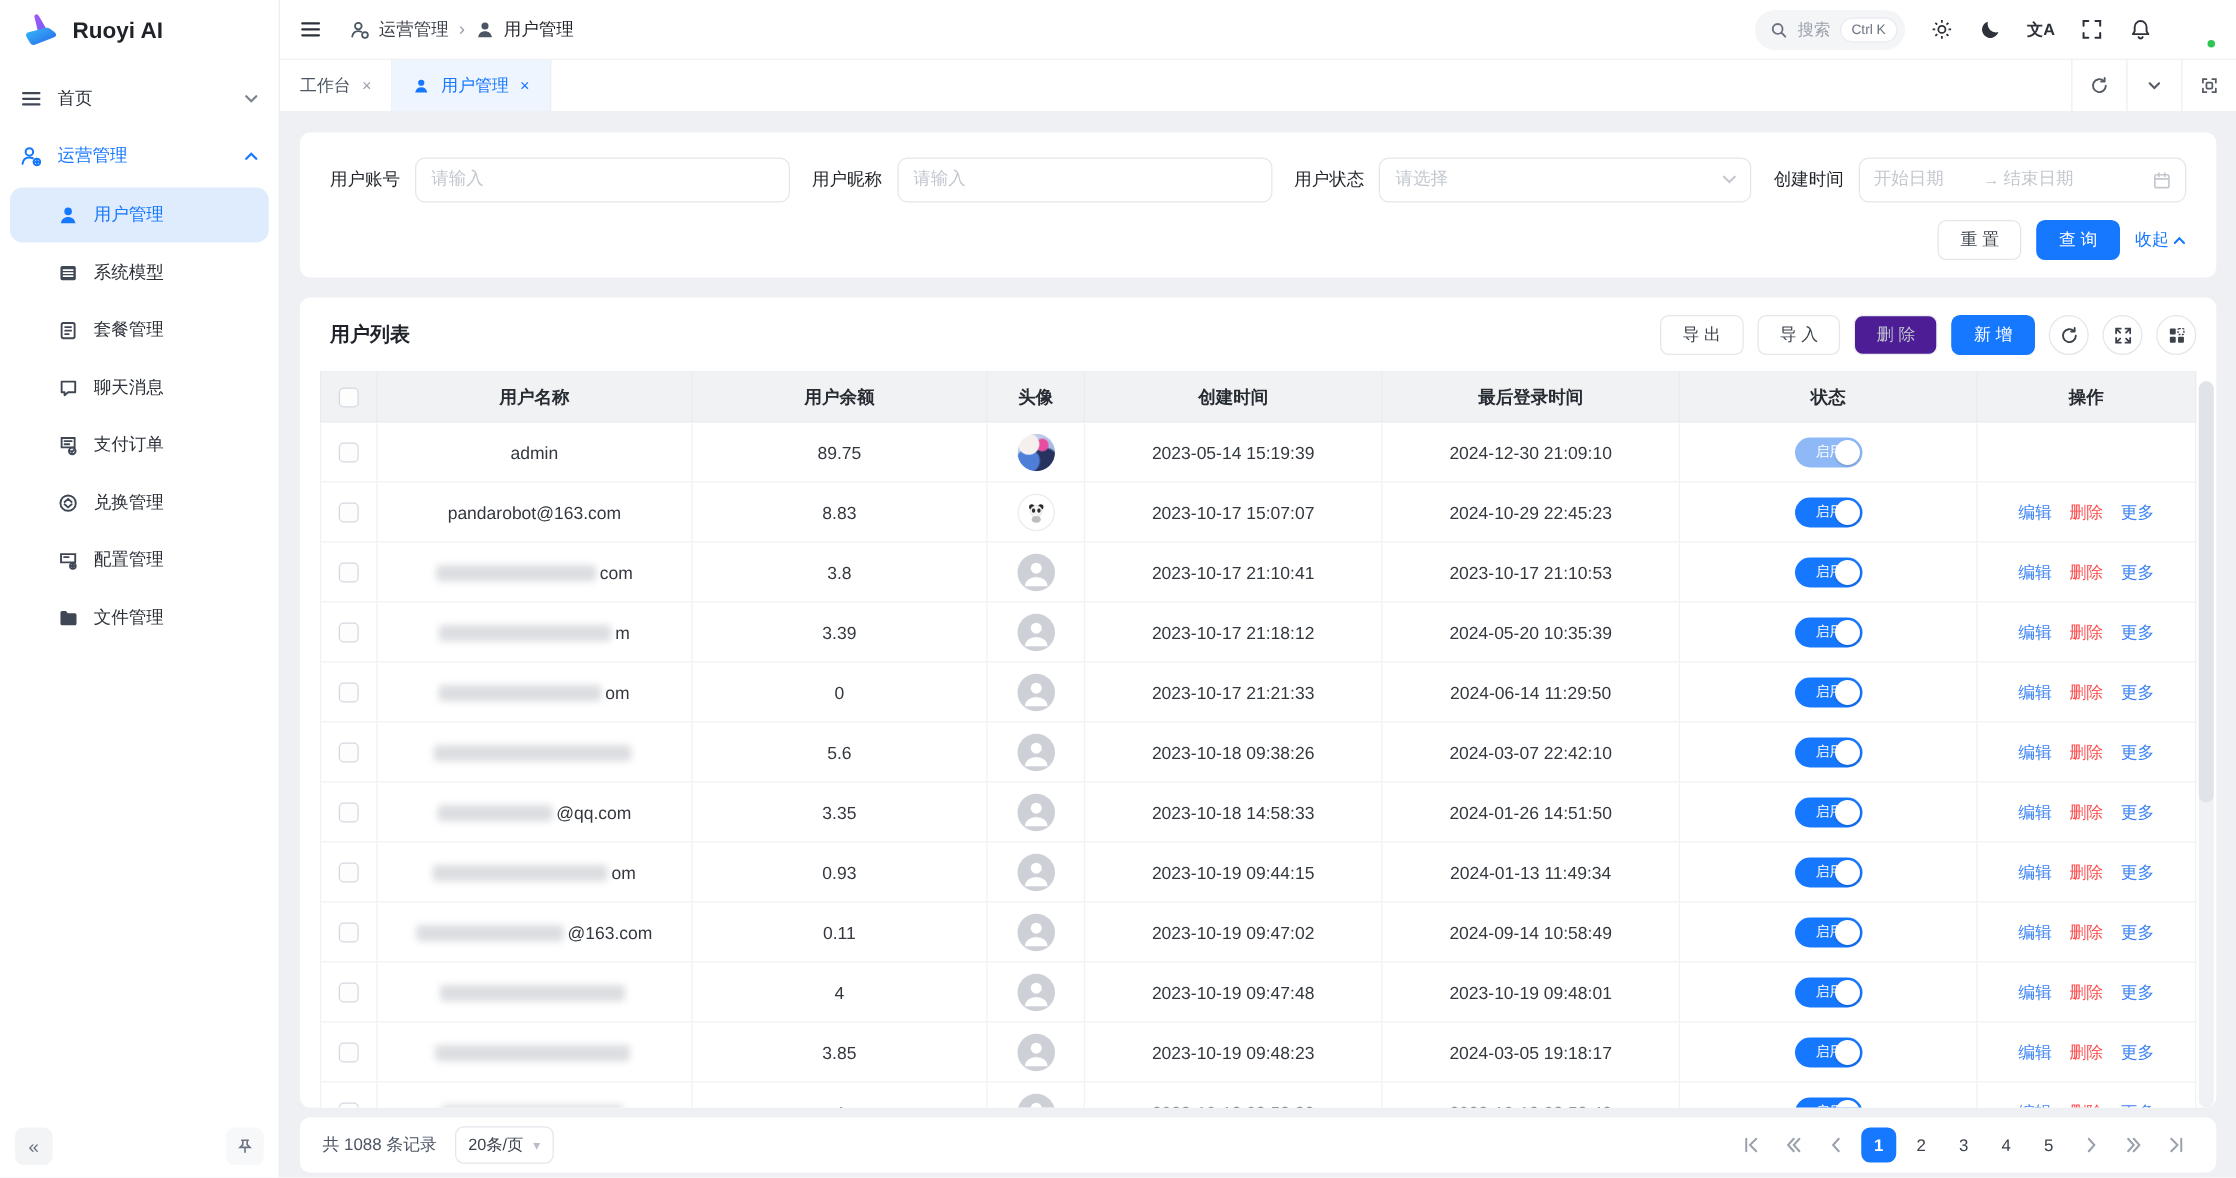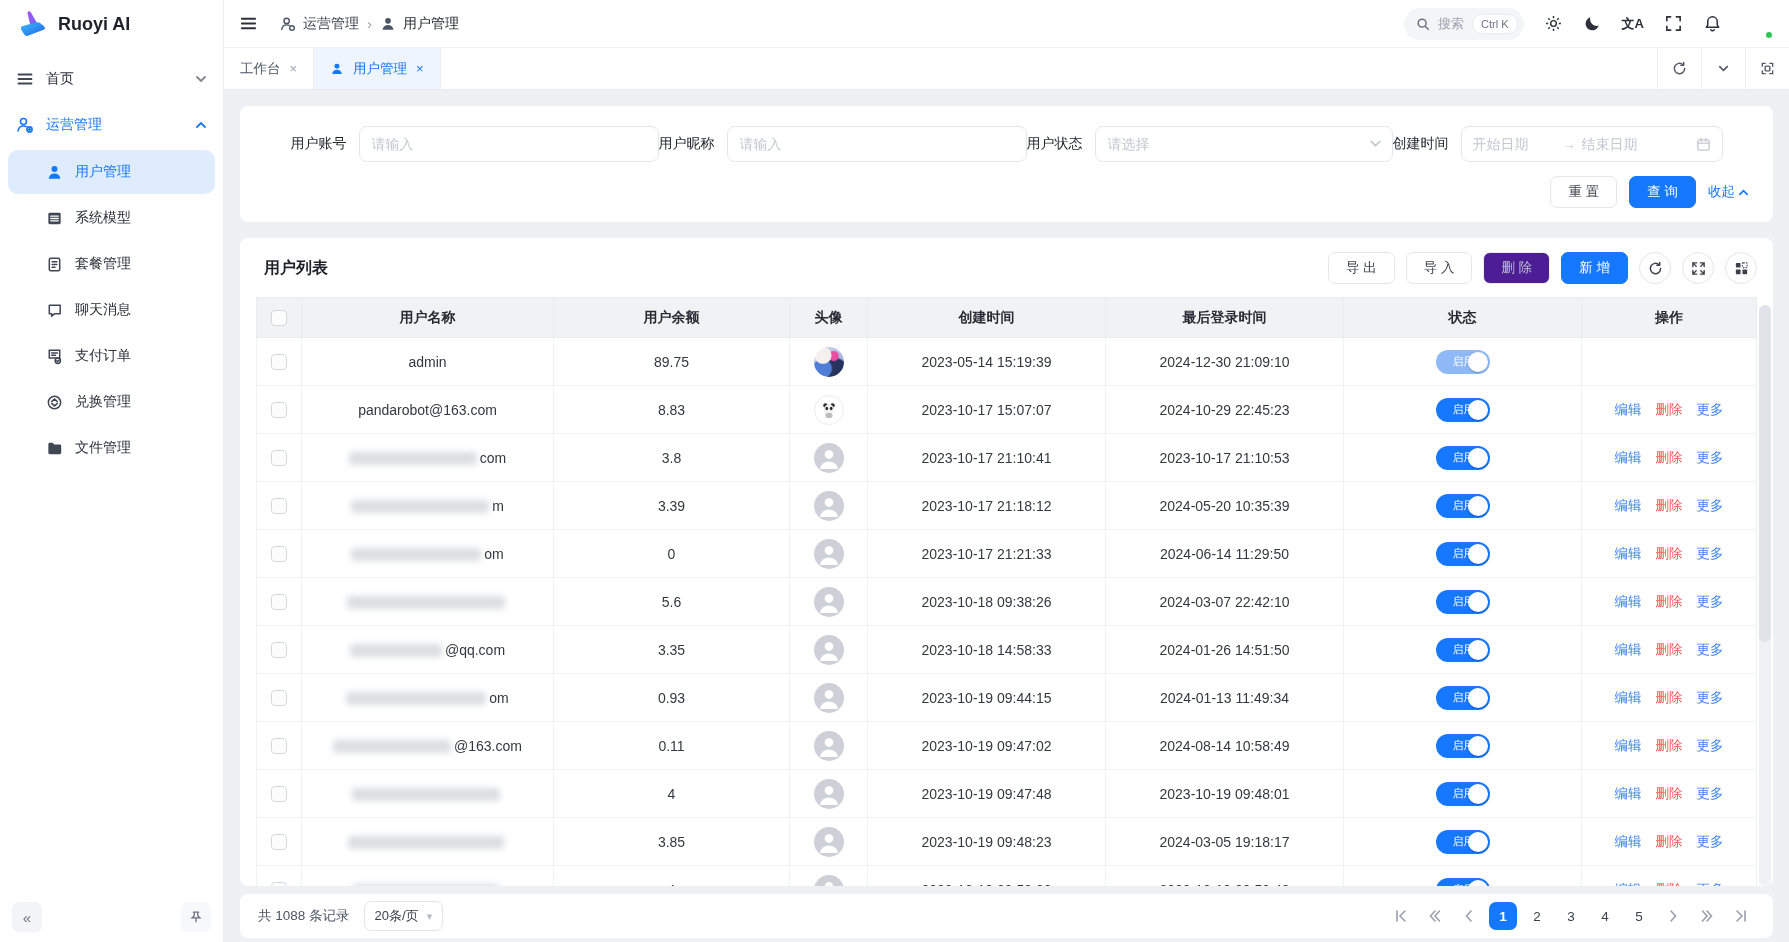--- a/index.html
+++ b/index.html
@@ -62,21 +62,21 @@
   .tab .ticon { width:14px; height:14px; color:#1677ff; }
   .tabbar-right { margin-left:auto; display:flex; }
   .tabtool { width:44px; display:flex; align-items:center; justify-content:center; border-left:1px solid #eceef1; color:#555b64; cursor:pointer; }
   .tabtool svg { width:15px; height:15px; }
 
   
   .content { flex:1; padding:16px; overflow:hidden; }
   .card { background:#fff; border-radius:8px; }
 
   .filter-card { padding:20px 24px 14px; }
-  .filter-row { display:flex; justify-content:center; align-items:center; }
+  .filter-row { display:flex; justify-content:space-between; align-items:center;font-family:Liberation Mono, monospace; }
   .fgroup { display:flex; align-items:center; gap:12px; }
   .flabel { color:#1f2329; white-space:nowrap; }
   .finput { height:36px; border:1px solid #e3e6eb; border-radius:8px; padding:0 12px; font-size:14px; color:#33383f; outline:none; font-family:inherit; }
   .finput::placeholder { color:#c3c8cf; }
   .w-input { width:300px; }
   .fselect { position:relative; width:298px; }
   .fselect .finput { width:100%; padding-right:30px; }
   .fselect .sel-caret { position:absolute; right:11px; top:11px; width:13px; height:13px; color:#c3c8cf; }
   .frange { display:flex; align-items:center; gap:6px; height:36px; border:1px solid #e3e6eb; border-radius:8px; padding:0 11px; width:262px; }
   .frange input { border:none; outline:none; width:84px; font-size:14px; font-family:inherit; color:#33383f; }
@@ -219,20 +219,29 @@
           <span>支付订单</span>
         </div>
         <div class="nav-item">
           <svg class="nicon" viewBox="0 0 18 18" fill="none" stroke="currentColor" stroke-width="1.6" stroke-linecap="round">
               <circle cx="9" cy="9" r="6.5"></circle>
               <path d="M6 8l3-2.6L12 8M6 10l3 2.6L12 10"></path>
             </svg>
           <span>兑换管理</span>
         </div>
         <div class="nav-item">
+          <svg class="nicon" viewBox="0 0 18 18" fill="none" stroke="currentColor" stroke-width="1.6" stroke-linecap="round">
+              <path d="M3 3.5h12v7H3z"></path>
+              <path d="M5.5 6h4"></path>
+              <circle cx="13" cy="13.5" r="2.4"></circle>
+              <path d="M13 12.3v2.4M11.8 13.5h2.4"></path>
+            </svg>
+          <span>配置管理</span>
+        </div>
+        <div class="nav-item">
           <svg class="nicon" viewBox="0 0 18 18" fill="currentColor">
               <path d="M2.5 4.5c0-.8.6-1.5 1.4-1.5h3.2l1.6 1.8h6c.8 0 1.4.7 1.4 1.5v7.2c0 .8-.6 1.5-1.4 1.5H3.9c-.8 0-1.4-.7-1.4-1.5z"></path>
             </svg>
           <span>文件管理</span>
         </div>
       </div>
 
     </nav>
 
     <div class="sidebar-foot">
@@ -622,21 +631,21 @@
               <td>0.11</td>
               <td>
                   <span class="avatar-cell">
                     <span class="av av-default"><svg viewBox="0 0 30 30">
                         <circle cx="15" cy="11.5" r="4.4" fill="#fff"></circle>
                         <path d="M6 26a9 7.5 0 0 1 18 0z" fill="#fff"></path>
                       </svg></span>
                   </span>
                 </td>
               <td>2023-10-19 09:47:02</td>
-              <td>2024-08-14 10:58:49</td>
+              <td>2024-09-14 10:58:49</td>
               <td><span class="toggle">
                     <span class="tlabel">启用</span>
                     <span class="knob"></span>
                   </span></td>
               <td class="ops"><a>编辑</a><a class="danger">删除</a><a>更多</a></td>
             </tr>
 
             <tr>
               <td><span class="cb"></span></td>
               <td><span class="blurname" style="width:148px"></span><span class="name-tail"></span></td>

